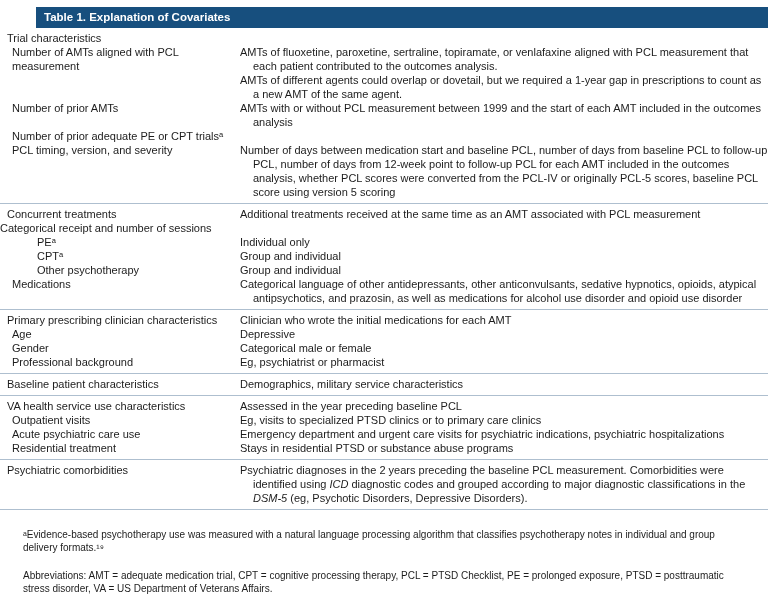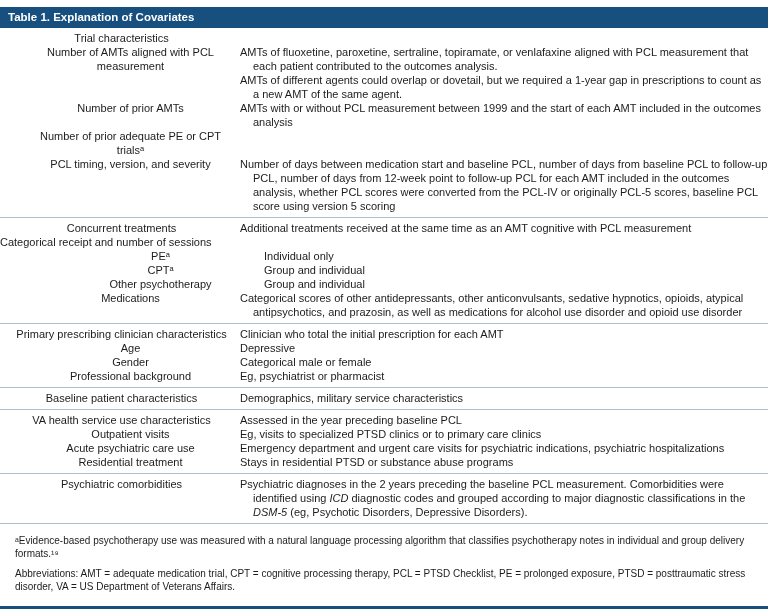--- a/index.html
+++ b/index.html
@@ -16,60 +16,60 @@
     color: #1c1c1c;
     background: #ffffff;
   }
   .title-bar {
     background: var(--accent, #174f7e);
     color: #ffffff;
     font-weight: bold;
     font-size: 11.5px;
     line-height: 13px;
     padding: 4px 8px 4px 8px;
+    margin-left: 36px;
   }
   .table-body { width: 100%; }
   .section {
     padding: 3px 0 4px 0;
     border-bottom: 1px solid var(--rule, #aebfcf);
   }
   .row {
     display: flex;
     align-items: flex-start;
   }
   .label {
     flex: 0 0 240px;
     width: 240px;
     box-sizing: border-box;
     font-size: 11px;
     line-height: 14px;
     padding-right: 4px;
-    text-align: center;
   }
   .indent-0 { padding-left: 7px; }
-  .indent-1 { padding-left: 25px; }
-  .indent-2 { padding-left: 37px; margin-left: 24px; }
+  .indent-1 { padding-left: 12px; }
+  .indent-2 { padding-left: 37px; }
   .desc {
     flex: 1;
     min-width: 0;
     font-size: 11px;
     line-height: 14px;
   }
   .desc-p {
     margin: 0;
     padding-left: 13px;
     text-indent: -13px;
   }
   .footnotes {
     padding: 3px 10px 5px 7px;
     border-bottom: 3px solid var(--accent, #174f7e);
     font-size: 10px;
     line-height: 12.5px;
   }
-  .fn { margin: 8px; }
+  .fn { margin: 16px; }
 </style>
 </head>
 <body>
 
 <div class="page">
   <div class="title-bar">
     <span>Table 1. Explanation of Covariates</span>
   </div>
 
   <div class="table-body">
@@ -98,21 +98,21 @@
           <div class="label indent-1">PCL timing, version, and severity</div>
           <div class="desc">
             <p class="desc-p">Number of days between medication start and baseline PCL, number of days from baseline PCL to follow-up PCL, number of days from 12-week point to follow-up PCL for each AMT included in the outcomes analysis, whether PCL scores were converted from the PCL-IV or originally PCL-5 scores, baseline PCL score using version 5 scoring</p>
           </div>
         </div>
       </div>
       <div class="section">
         <div class="row">
           <div class="label indent-0">Concurrent treatments</div>
           <div class="desc">
-            <p class="desc-p">Additional treatments received at the same time as an AMT cognitive with PCL measurement</p>
+            <p class="desc-p">Additional treatments received at the same time as an AMT associated with PCL measurement</p>
           </div>
         </div>
         <div class="row">
           <div class="desc">
             <p class="desc-p">Categorical receipt and number of sessions</p>
           </div>
         </div>
         <div class="row">
           <div class="label indent-2">PEᵃ</div>
           <div class="desc">
@@ -127,29 +127,29 @@
         </div>
         <div class="row">
           <div class="label indent-2">Other psychotherapy</div>
           <div class="desc">
             <p class="desc-p">Group and individual</p>
           </div>
         </div>
         <div class="row">
           <div class="label indent-1">Medications</div>
           <div class="desc">
-            <p class="desc-p">Categorical scores of other antidepressants, other anticonvulsants, sedative hypnotics, opioids, atypical antipsychotics, and prazosin, as well as medications for alcohol use disorder and opioid use disorder</p>
+            <p class="desc-p">Categorical language of other antidepressants, other anticonvulsants, sedative hypnotics, opioids, atypical antipsychotics, and prazosin, as well as medications for alcohol use disorder and opioid use disorder</p>
           </div>
         </div>
       </div>
       <div class="section">
         <div class="row">
           <div class="label indent-0">Primary prescribing clinician characteristics</div>
           <div class="desc">
-            <p class="desc-p">Clinician who total the initial prescription for each AMT</p>
+            <p class="desc-p">Clinician who wrote the initial medications for each AMT</p>
           </div>
         </div>
         <div class="row">
           <div class="label indent-1">Age</div>
           <div class="desc">
             <p class="desc-p">Depressive</p>
           </div>
         </div>
         <div class="row">
           <div class="label indent-1">Gender</div>

